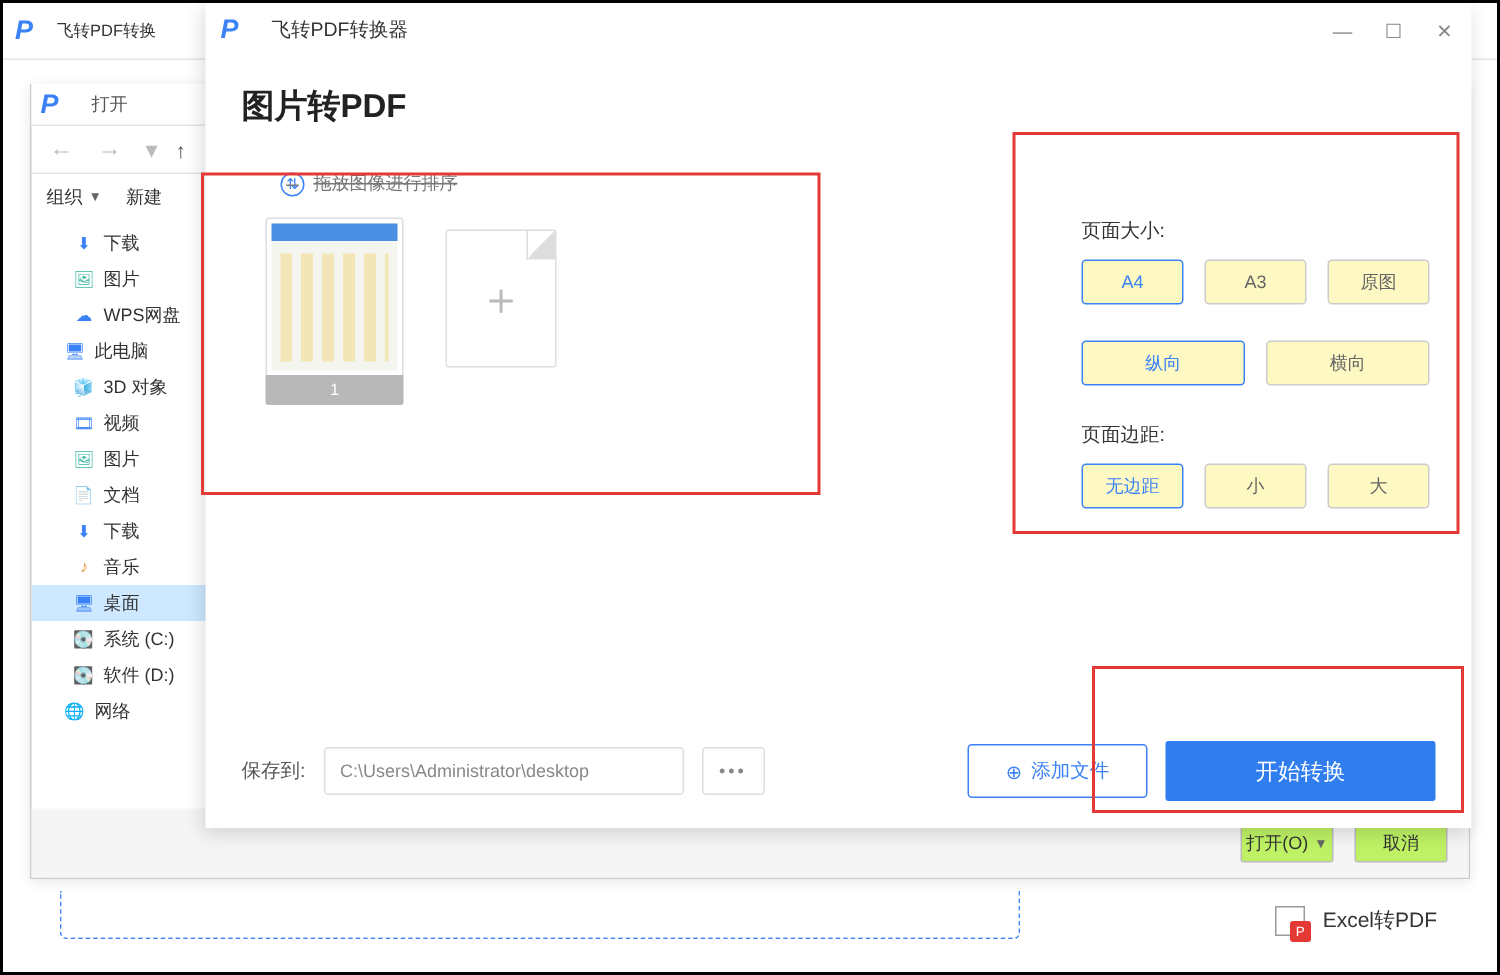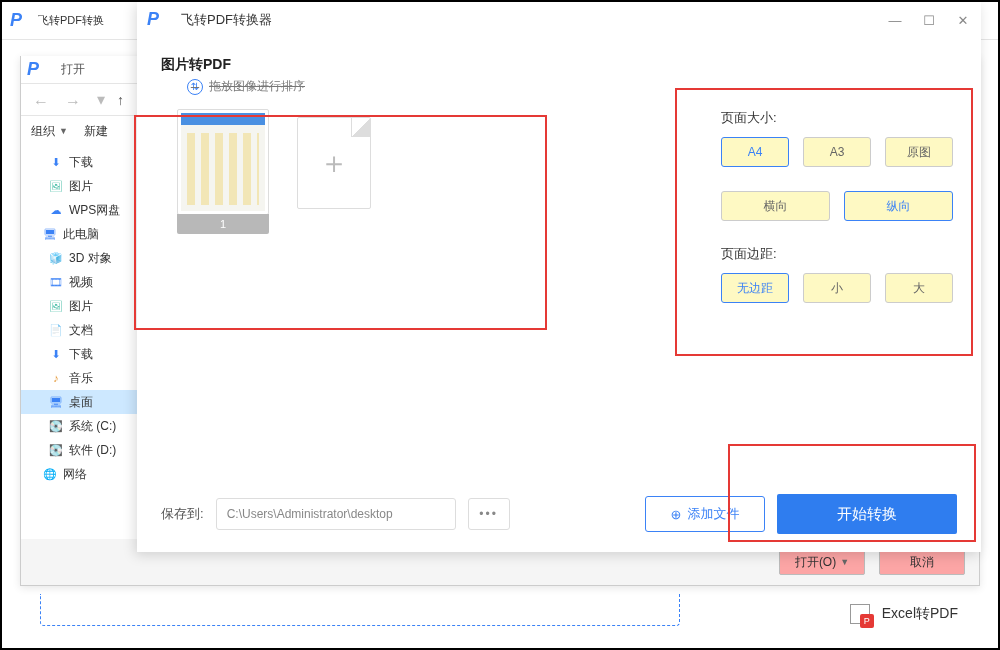--- a/index.html
+++ b/index.html
@@ -27,30 +27,30 @@
     .fd-body { display: flex; height: calc(100% - 136px); }
     .fd-sidebar { width: 122px; border-right: 1px solid #e5e5e5; padding-top: 4px; overflow: hidden; }
     .sb-item { height: 24px; display: flex; align-items: center; padding-left: 28px; gap: 6px; font-size: 12px; color: #333; position: relative; }
     .sb-item.lvl1 { padding-left: 22px; }
     .sb-item.active { background: #cde8ff; }
     .sb-icon { width: 14px; height: 14px; display: inline-flex; align-items: center; justify-content: center; }
     
     .fd-content { flex: 1; position: relative; }
     
     .fd-footer { position: absolute; bottom: 0; left: 0; right: 0; height: 46px; display: flex; align-items: center; justify-content: flex-end; gap: 14px; padding: 0 14px; background: #f5f5f5; }
-    .fd-btn { width: 86px; height: 26px; background: #fca5a5; border: 1px solid #bbb; border-radius: 2px; display: flex; align-items: center; justify-content: center; font-size: 12px; }
+    .fd-btn { width: 62px; height: 26px; background: #bef264; border: 1px solid #bbb; border-radius: 2px; display: flex; align-items: center; justify-content: center; font-size: 12px; }
     .fd-btn .dropdown-arrow { margin-left: 4px; }
     
     .converter { position: absolute; left: 135px; top: 0; width: 844px; height: 550px; background: #fff; box-shadow: -2px 3px 12px rgba(0,0,0,0.15); }
     .cv-titlebar { height: 36px; display: flex; align-items: center; padding: 0 10px; }
     .cv-title { font-size: 13px; margin-left: 6px; }
     .cv-winctrl { margin-left: auto; display: flex; gap: 18px; color: #888; font-size: 13px; }
     .cv-winctrl span { width: 16px; text-align: center; }
     
-    .cv-heading { font-size: 14px; font-weight: bold; color: #222; margin: 18px 0 4px 24px; }
+    .cv-heading { font-size: 22px; font-weight: bold; color: #222; margin: 18px 0 28px 24px; }
     
     .cv-drophint { display: flex; align-items: center; gap: 6px; margin-left: 50px; color: #777; font-size: 12px; text-decoration: line-through; }
     .cv-drophint-icon { width: 16px; height: 16px; border: 1px solid #3b82f6; border-radius: 50%; color: #3b82f6; display: flex; align-items: center; justify-content: center; font-size: 10px; }
     
     .cv-main { display: flex; margin-top: 14px; }
     .cv-thumbs { flex: 1; padding-left: 40px; display: flex; gap: 28px; align-items: flex-start; }
     .thumb { width: 92px; }
     .thumb-img { width: 92px; height: 106px; border: 1px solid #ddd; border-radius: 2px; padding: 3px; background: #fff; }
     .thumb-preview { width: 100%; height: 100%; background: linear-gradient(to bottom, #4a90e2 0%, #4a90e2 12%, #f5f5f0 12%, #f5f5f0 100%); position: relative; }
     .thumb-preview::after { content: ""; position: absolute; left: 6px; top: 20px; right: 6px; bottom: 6px; background: repeating-linear-gradient(to right, #f0d060 0 8px, transparent 8px 14px), repeating-linear-gradient(to bottom, transparent 0 12px, rgba(0,0,0,0) 12px 14px); opacity: 0.4; }
@@ -215,22 +215,22 @@
         <div class="opt-group">
           <div class="opt-label">页面大小:</div>
           <div class="opt-row" id="opt-size">
               <div class="opt-btn sel">A4</div>
               <div class="opt-btn">A3</div>
               <div class="opt-btn">原图</div>
             </div>
         </div>
         <div class="opt-group">
           <div class="opt-row" id="opt-orient">
+              <div class="opt-btn sel twocol">纵向</div>
               <div class="opt-btn twocol">横向</div>
-              <div class="opt-btn sel twocol">纵向</div>
             </div>
         </div>
         <div class="opt-group">
           <div class="opt-label">页面边距:</div>
           <div class="opt-row" id="opt-margin">
               <div class="opt-btn sel">无边距</div>
               <div class="opt-btn">小</div>
               <div class="opt-btn">大</div>
             </div>
         </div>

